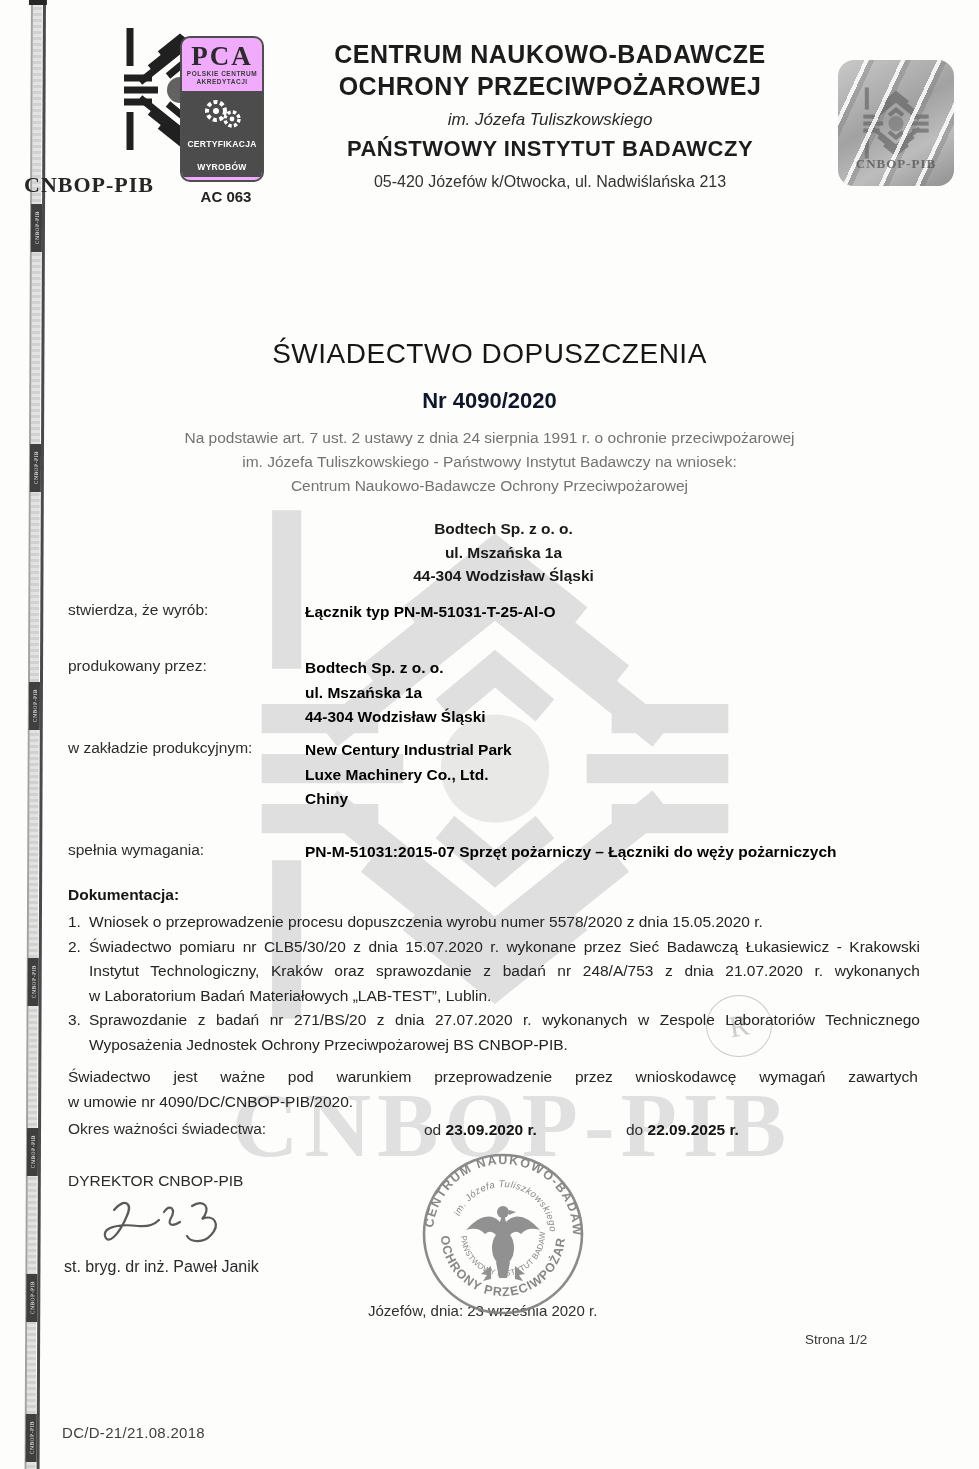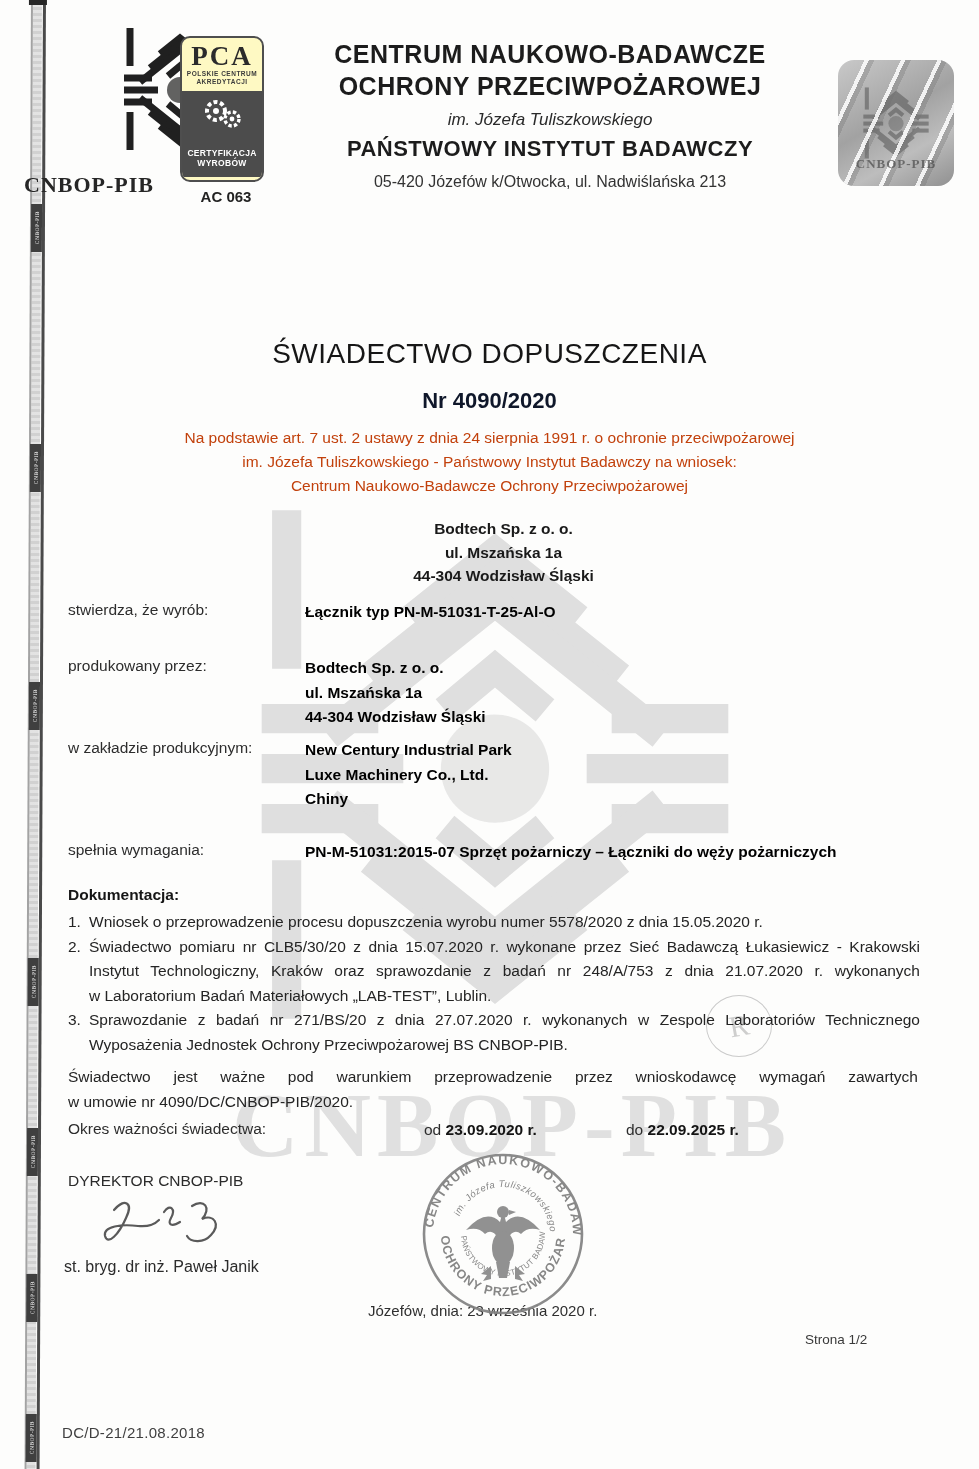--- a/index.html
+++ b/index.html
@@ -25,26 +25,26 @@
      font-size:5.5px; color:#fff; letter-spacing:.5px; font-family:"Liberation Serif", serif; white-space:nowrap; }
 
   
   .mark { display:block; }
   .logo-wrap { left:50px; top:14px; width:190px; }
   .logo-label { left:24px; top:172px; font-family:"Liberation Serif", serif; font-weight:700;
      font-size:22px; color:#262626; letter-spacing:1px; }
   .logo-reg { left:222px; top:148px; font-size:11px; color:#444; }
 
   .pca { left:180px; top:36px; width:84px; height:146px; border:2px solid #4e4e4e; border-radius:10px;
-     background:#fef9c3; overflow:hidden; text-align:center; }
+     background:#f0abfc; overflow:hidden; text-align:center; }
   .pca-title { font-family:"Liberation Serif", serif; font-weight:700; font-size:27px; letter-spacing:2px;
      color:#2b2b2b; margin-top:4px; line-height:28px; }
   .pca-sub { font-size:6.5px; color:#3c3c3c; letter-spacing:.5px; line-height:8px; font-weight:700; }
   .pca-dark { margin-top:5px; background:#4c4c4c; height:86px; padding-top:6px; }
-  .pca-cert { color:#fff; font-weight:700; font-size:8.5px; line-height:10px; letter-spacing:.3px; margin-top:13px; }
+  .pca-cert { color:#fff; font-weight:700; font-size:8.5px; line-height:10px; letter-spacing:.3px; margin-top:4px; }
   .ac { left:186px; top:188px; width:80px; text-align:center; font-weight:700; font-size:15px; color:#222; }
 
   .hcenter { left:285px; top:38px; width:530px; text-align:center; color:#1c1c1c; }
   .h-org { font-weight:700; font-size:25px; line-height:32px; letter-spacing:.5px; }
   .h-patron { font-style:italic; font-size:17px; line-height:26px; margin-top:5px; color:#2a2a2a; }
   .h-inst { font-weight:700; font-size:22px; line-height:28px; letter-spacing:.5px; margin-top:2px; }
   .h-addr { font-size:16px; margin-top:10px; color:#333; }
 
   .holo { left:838px; top:60px; width:116px; height:126px; border-radius:16px; overflow:hidden;
      background:linear-gradient(150deg,#c9c9c9,#a2a2a2 45%,#bdbdbd 70%,#909090); }
@@ -59,21 +59,21 @@
   .wm-text { left:232px; top:1072px; font-family:"Liberation Serif", serif; font-weight:700;
      font-size:92px; letter-spacing:6px; color:#cfcfcf; opacity:.62; white-space:nowrap; }
   .wm-r { left:706px; top:995px; width:66px; height:62px; border:1.5px solid #c5c5c5; border-radius:50%;
      display:flex; align-items:center; justify-content:center; opacity:.9; }
   .wm-r span { font-family:"Liberation Serif", serif; font-size:30px; color:#c9c9c9; transform:rotate(-10deg); }
 
   
   .title { left:0; width:979px; top:338px; text-align:center; font-weight:400; font-size:28px;
      letter-spacing:.5px; color:#161616; }
   .cert-no { left:0; width:979px; top:388px; text-align:center; font-weight:700; font-size:22px; color:#0f172a; }
-  .intro { left:0; width:979px; top:426px; text-align:center; font-size:15.5px; line-height:24px; color:#c2410c; }
+  .intro { left:0; width:979px; top:426px; text-align:center; font-size:15.5px; line-height:24px; color:#737373; }
   .applicant { left:0; width:979px; top:517px; text-align:center; font-weight:700; font-size:15.5px;
      line-height:23.5px; color:#191919; transform:translateX(14px); }
 
   .flabel { left:68px; font-size:15.5px; color:#2d2d2d; }
   .fvalue { left:305px; font-weight:700; font-size:15.5px; line-height:24.5px; color:#000000; width:630px; }
 
   .doc-head { left:68px; top:886px; font-weight:700; font-size:15.5px; color:#161616; }
   .doc-list { left:68px; top:910px; width:852px; font-size:15.5px; line-height:24.5px; color:#242424; }
   .doc-item { position:relative; padding-left:21px; }
   .doc-num { position:absolute; left:0; top:0; }
@@ -172,21 +172,21 @@
     <div class="pca-sub">POLSKIE CENTRUM</div>
     <div class="pca-sub">AKREDYTACJI</div>
     <div class="pca-dark">
       <svg width="52" height="34" viewBox="0 0 52 34">
         <circle cx="20" cy="14" r="9" fill="none" stroke="#fff" stroke-width="4" stroke-dasharray="4 2.6"></circle>
         <circle cx="20" cy="14" r="3" fill="#fff"></circle>
         <circle cx="36" cy="22" r="7" fill="none" stroke="#fff" stroke-width="3.4" stroke-dasharray="3.4 2.2"></circle>
         <circle cx="36" cy="22" r="2.4" fill="#fff"></circle>
       </svg>
       <div class="pca-cert">CERTYFIKACJA</div>
-      <div class="pca-cert" style="margin-top:0">WYROBÓW</div>
+      <div class="pca-cert" style="margin-top:13px">WYROBÓW</div>
     </div>
   </div>
   <div class="abs ac z2">AC 063</div>
 
   <div class="abs hcenter z2">
     <div class="h-org">CENTRUM NAUKOWO-BADAWCZE</div>
     <div class="h-org">OCHRONY PRZECIWPOŻAROWEJ</div>
     <div class="h-patron">im. Józefa Tuliszkowskiego</div>
     <div class="h-inst">PAŃSTWOWY INSTYTUT BADAWCZY</div>
     <div class="h-addr">05-420 Józefów k/Otwocka, ul. Nadwiślańska 213</div>

